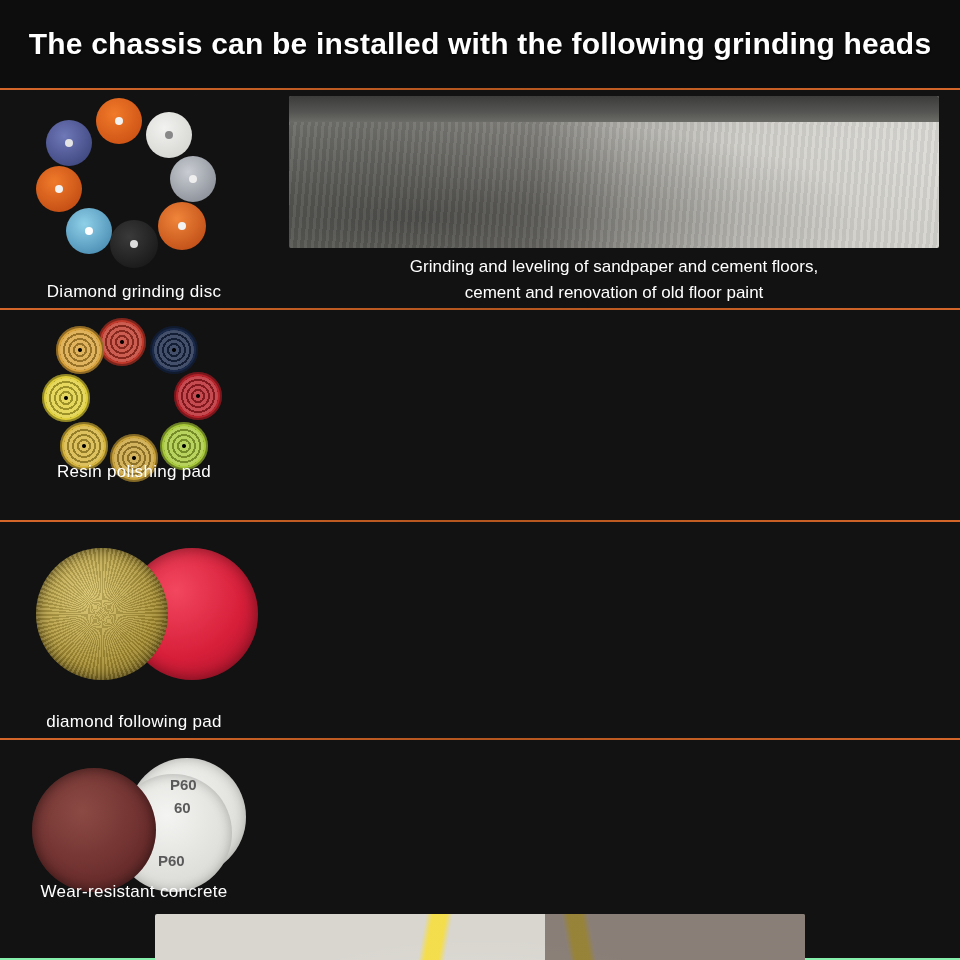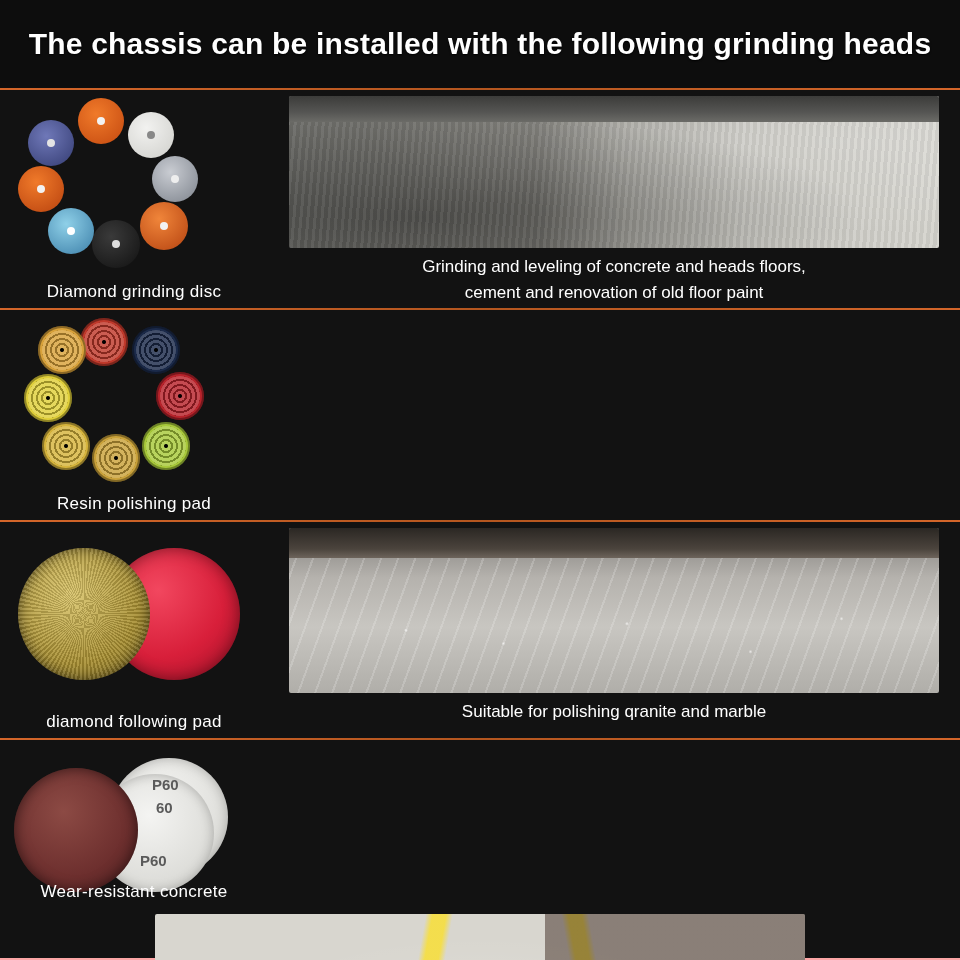--- a/index.html
+++ b/index.html
@@ -3,21 +3,21 @@
 <meta charset="utf-8">
 <style>
   html,body{margin:0;padding:0;}
   body{
     width:960px;height:960px;
     background:#111111;
     font-family:"Liberation Sans", sans-serif;
     color:#ffffff;
     overflow:hidden;
   }
-  .page{position:relative;width:960px;height:960px;background:#fca5a5;}
+  .page{position:relative;width:960px;height:960px;background:#86efac;}
 
   
   .header{
     height:88px;
     display:flex;align-items:center;justify-content:center;
     background:#0d0d0d;
   }
   .header-title{
     font-size:30px;
     font-weight:bold;
@@ -33,30 +33,30 @@
   }
 
   
   .row{
     position:relative;
     display:flex;
     box-sizing:border-box;
     background:#121212;
   }
   .row-1{height:218px;}
-  .row-2{height:210px;}
+  .row-2{height:210px;flex-direction:column;}
   .row-3{height:216px;}
   .row-4{height:218px;flex-direction:column;}
 
   .cell-left{
     width:268px;
     position:relative;
     display:flex;
     flex-direction:column;
-    align-items:flex-start;
+    align-items:flex-end;
     justify-content:flex-start;
     box-sizing:border-box;
   }
   .cell-right{
     flex:1;
     position:relative;
     display:flex;
     flex-direction:column;
     align-items:center;
     box-sizing:border-box;
@@ -242,21 +242,21 @@
           </div>
         <div class="disc" style="left:28px;top:22px;width:46px;height:46px;background:radial-gradient(circle at 40% 35%,#6f78b8,#343c72);">
             <div class="hub" style="background:#e4e4e4"></div>
           </div>
       </div>
       <div class="left-caption">Diamond grinding disc</div>
     </div>
     <div class="cell-right">
       <div class="photo p1 ph1"></div>
       <div class="right-caption">
-        <div>Grinding and leveling of concrete and heads floors,</div>
+        <div>Grinding and leveling of sandpaper and cement floors,</div>
         <div>cement and renovation of old floor paint</div>
       </div>
     </div>
   </div>
   <div class="divider"></div>
 
   <div class="row row-2">
     <div class="cell-left">
       <div class="disc-stage">
         <div class="pad" style="left:80px;top:0px;width:48px;height:48px;background:#c0392b;">
@@ -289,24 +289,20 @@
   </div>
   <div class="divider"></div>
 
   <div class="row row-3">
     <div class="cell-left">
       <div class="disc-stage" style="height:160px;">
         <div class="bigpad red" style="left:108px;top:18px;width:132px;height:132px;"></div>
         <div class="bigpad gold" style="left:18px;top:18px;width:132px;height:132px;"></div>
       </div>
       <div class="left-caption">diamond following pad</div>
-    </div>
-    <div class="cell-right">
-      <div class="photo p3 ph3"></div>
-      <div class="right-caption">Suitable for polishing qranite and marble</div>
     </div>
   </div>
   <div class="divider"></div>
 
   <div class="row row-4">
     <div class="cell-left">
       <div class="disc-stage" style="height:160px;">
         <div class="sand white" style="left:110px;top:10px;width:118px;height:118px;"></div>
         <div class="sand white" style="left:96px;top:26px;width:118px;height:118px;"></div>
         <div class="sand brown" style="left:14px;top:20px;width:124px;height:124px;"></div>

